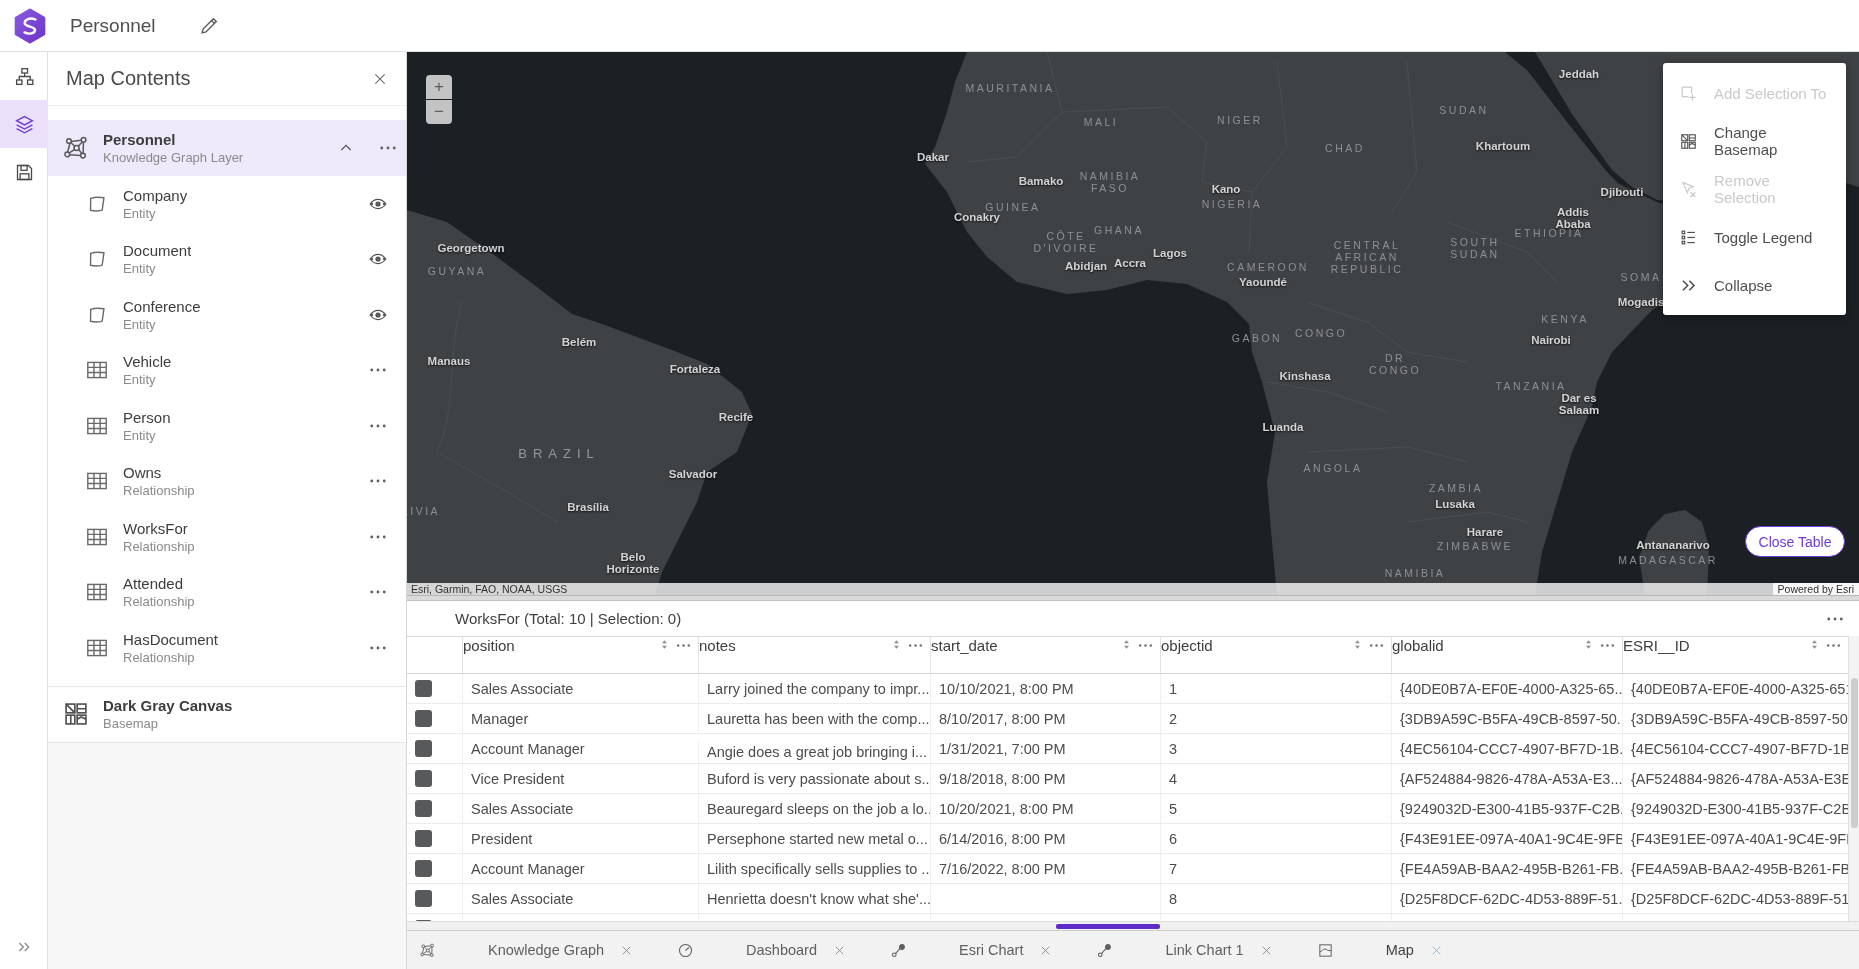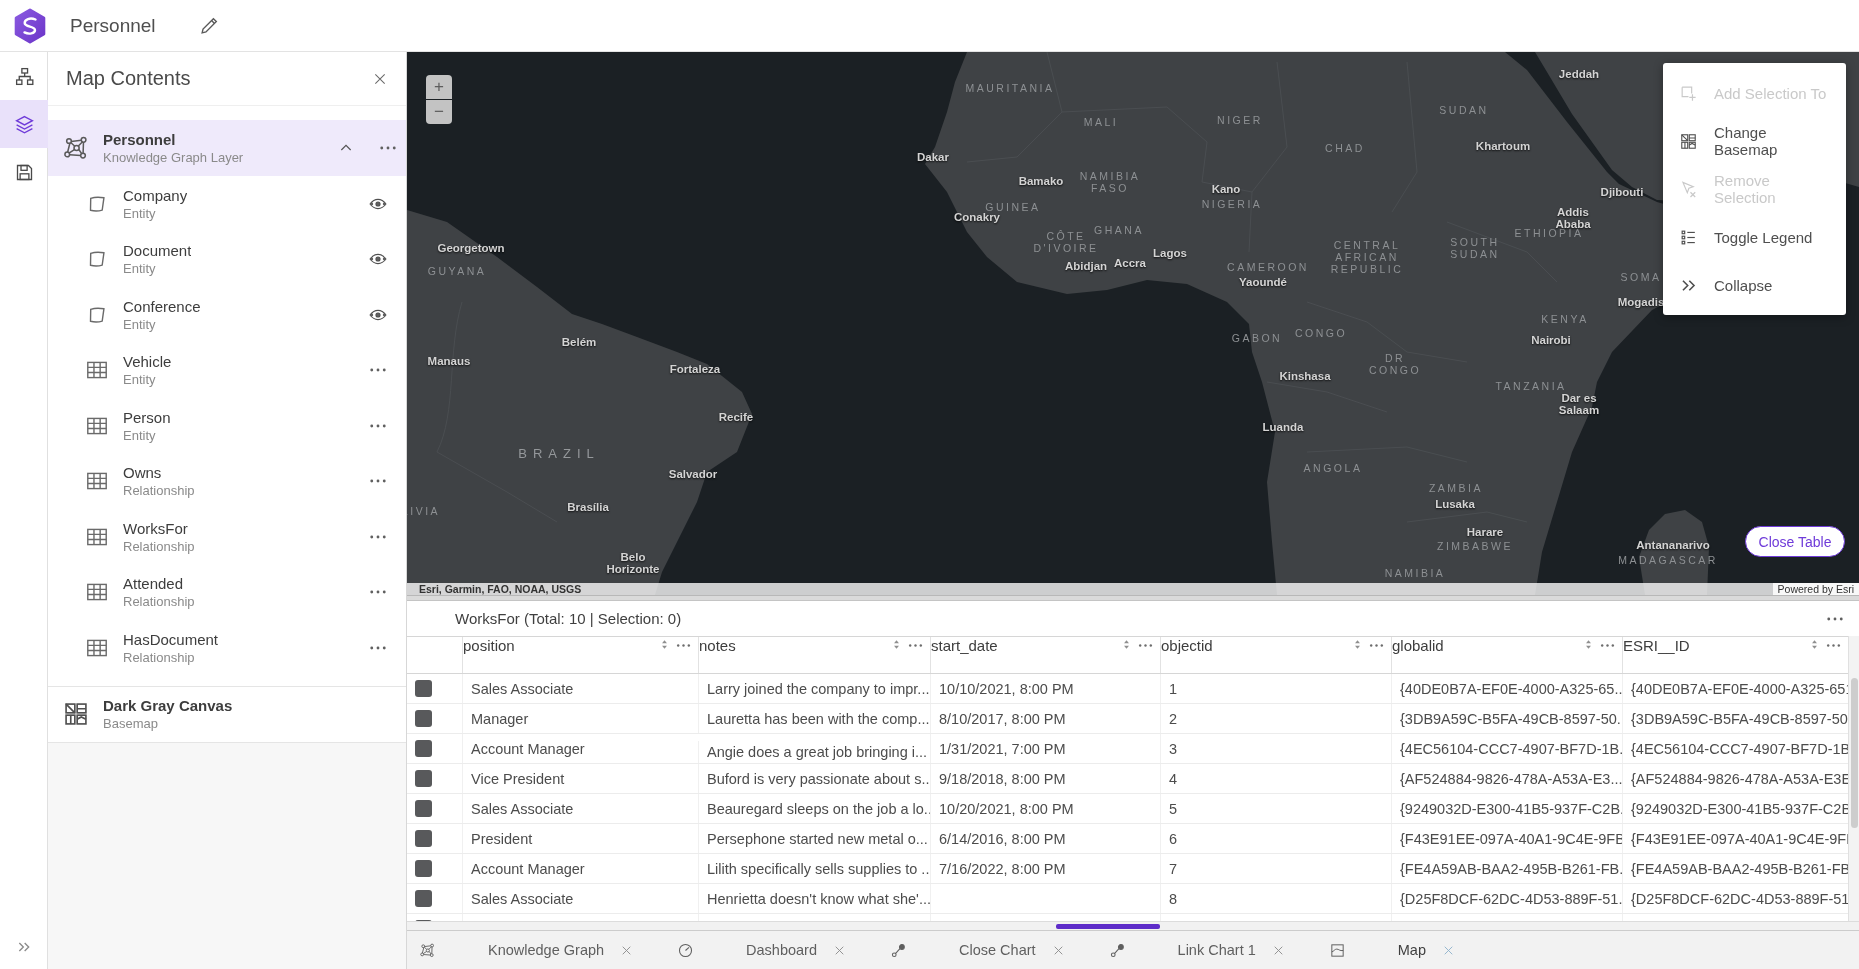--- a/index.html
+++ b/index.html
@@ -75,21 +75,21 @@
   .lbl-country { font-size:10.5px; letter-spacing:2.5px; color:#8d9093; }
   .lbl-country.big { font-size:13px; letter-spacing:6px; color:#95989b; }
   .lbl-city { font-size:11.5px; font-weight:bold; color:#d4d4d4; text-shadow:0 1px 2px rgba(0,0,0,.8); }
   .zoom-ctl { position:absolute; left:19px; top:23px; width:26px; display:flex; flex-direction:column; gap:1px; }
   .zoom-btn { height:24px; background:#c3c3c3; color:#5d5d5d; font-size:17px; border:none;
     display:flex; align-items:center; justify-content:center; cursor:pointer; }
   .zoom-btn:first-child { border-radius:4px 4px 0 0; }
   .zoom-btn:last-child { border-radius:0 0 4px 4px; }
   .attribution { position:absolute; left:0; bottom:0; width:100%; height:12px;
     background:rgba(255,255,255,.78); display:flex; align-items:center; font-size:10.5px; color:#323232; }
-  .attr-left { padding-left:12px;font-weight:bold; }
+  .attr-left { padding-left:4px; }
   .attr-right { margin-left:auto; padding:0 5px; background:rgba(255,255,255,.85); }
   .close-table-btn { position:absolute; left:1338px; top:474px; width:100px; height:31px;
     background:#fff; border:1px solid #6f3bd9; color:#6f3bd9; font-size:14px;
     font-family:"Liberation Sans",sans-serif; border-radius:16px; cursor:pointer; }
   .ctx-menu { position:absolute; left:1256px; top:11px; width:183px; background:#fff;
     border-radius:3px; box-shadow:0 2px 10px rgba(0,0,0,.35); padding:6px 0; z-index:20; }
   .ctx-item { height:48px; display:flex; align-items:center; padding:0 16px; gap:16px;
     font-size:15px; color:#4f4f4f; cursor:pointer; }
   .ctx-item .icon { width:19px; height:19px; flex:0 0 auto; }
   .ctx-item.disabled { color:#c9c9c9; cursor:default; }
@@ -866,21 +866,21 @@
           </span>
         </div>
         <div class="tab">
           <span class="icon">
             <svg viewBox="0 0 24 24" stroke="currentColor" fill="none" stroke-width="1.5">
               <circle cx="6" cy="18" r="2.6"></circle>
               <circle cx="16.8" cy="7" r="3.4" fill="currentColor"></circle>
               <path d="M8 16L14 9.5"></path>
             </svg>
           </span>
-          <span class="tab-label">Close Chart</span>
+          <span class="tab-label">Esri Chart</span>
           <span class="tab-close">
             <svg viewBox="0 0 24 24" fill="none" stroke="currentColor" stroke-width="1.7">
               <path d="M5 5l14 14M19 5L5 19"></path>
             </svg>
           </span>
         </div>
         <div class="tab">
           <span class="icon">
             <svg viewBox="0 0 24 24" stroke="currentColor" fill="none" stroke-width="1.5">
               <circle cx="6" cy="18" r="2.6"></circle>

